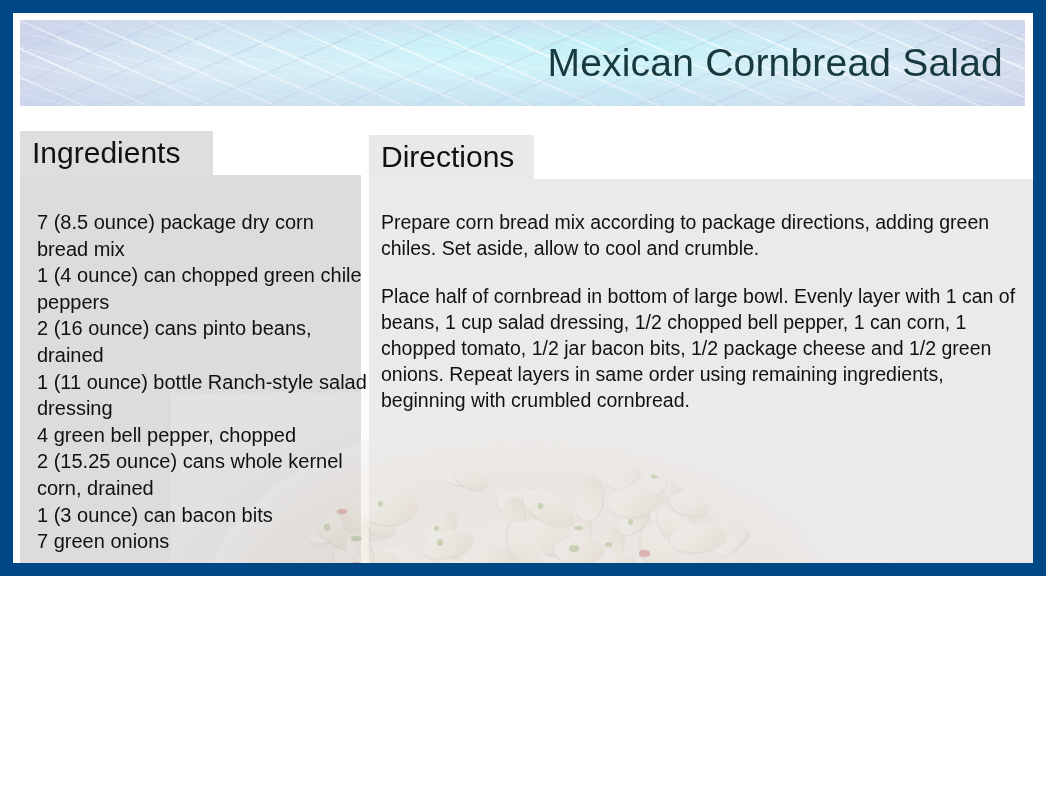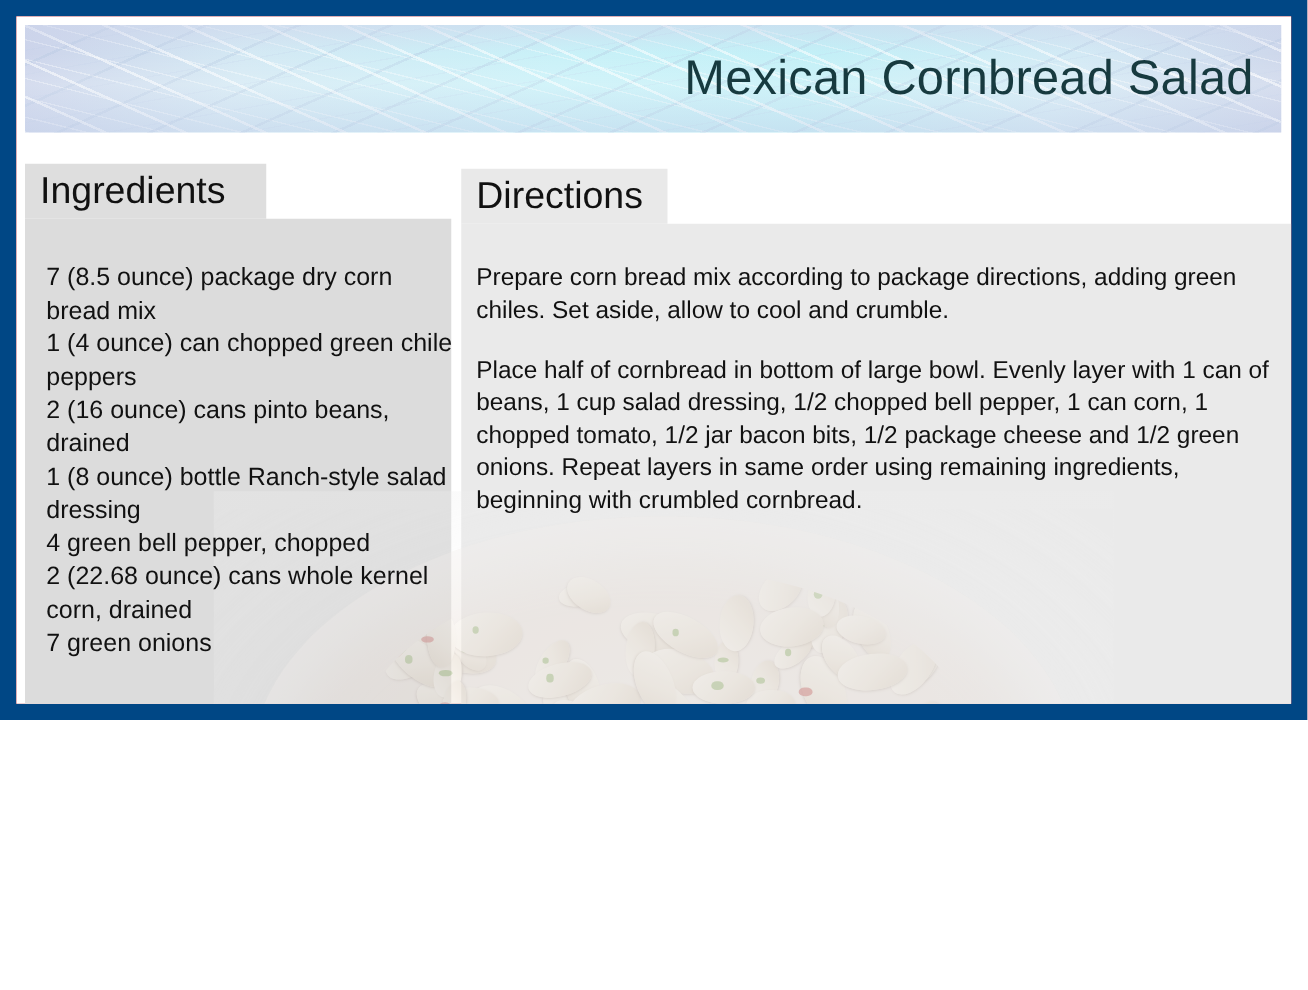--- a/index.html
+++ b/index.html
@@ -385,23 +385,24 @@
       <span class="panel-tab-label">Ingredients</span>
     </div>
     <div class="panel-tab light" id="directions-tab">
       <span class="panel-tab-label">Directions</span>
     </div>
 
     <div id="ingredients-list">
         <div>7 (8.5 ounce) package dry corn bread mix</div>
         <div>1 (4 ounce) can chopped green chile peppers</div>
         <div>2 (16 ounce) cans pinto beans, drained</div>
-        <div>1 (8 ounce) bottle Ranch-style salad dressing</div>
+        <div>1 (11 ounce) bottle Ranch-style salad dressing</div>
         <div>4 green bell pepper, chopped</div>
-        <div>2 (22.68 ounce) cans whole kernel corn, drained</div>
+        <div>2 (15.25 ounce) cans whole kernel corn, drained</div>
+        <div>1 (3 ounce) can bacon bits</div>
         <div>7 green onions</div>
       </div>
 
     <div id="directions-text">
         <p>Prepare corn bread mix according to package directions, adding green chiles. Set aside, allow to cool and crumble.</p>
         <p>Place half of cornbread in bottom of large bowl. Evenly layer with 1 can of beans, 1 cup salad dressing, 1/2 chopped bell pepper, 1 can corn, 1 chopped tomato, 1/2 jar bacon bits, 1/2 package cheese and 1/2 green onions. Repeat layers in same order using remaining ingredients, beginning with crumbled cornbread.</p>
       </div>
 
     <svg id="chef-logo" viewBox="0 0 120 120">
       <circle cx="60" cy="66" r="42" fill="none" stroke="#8d7a6a" stroke-width="7" opacity="0.85"></circle>

